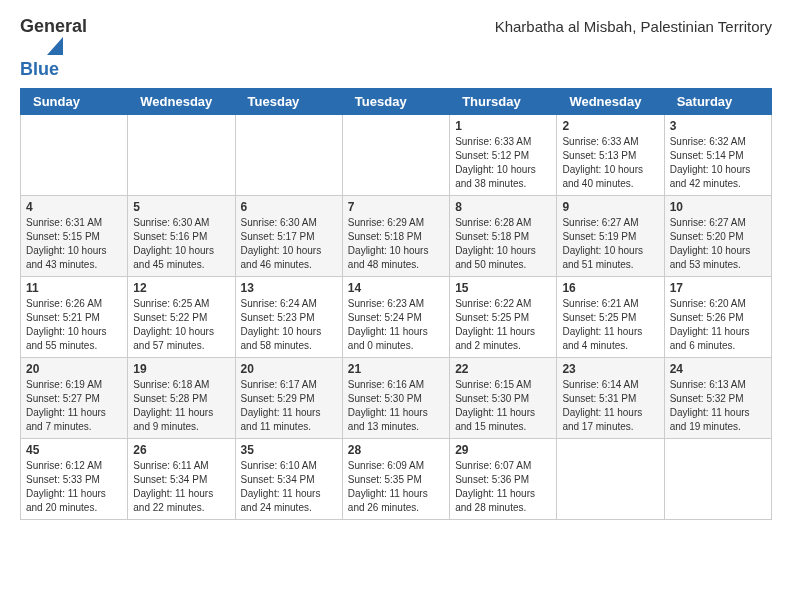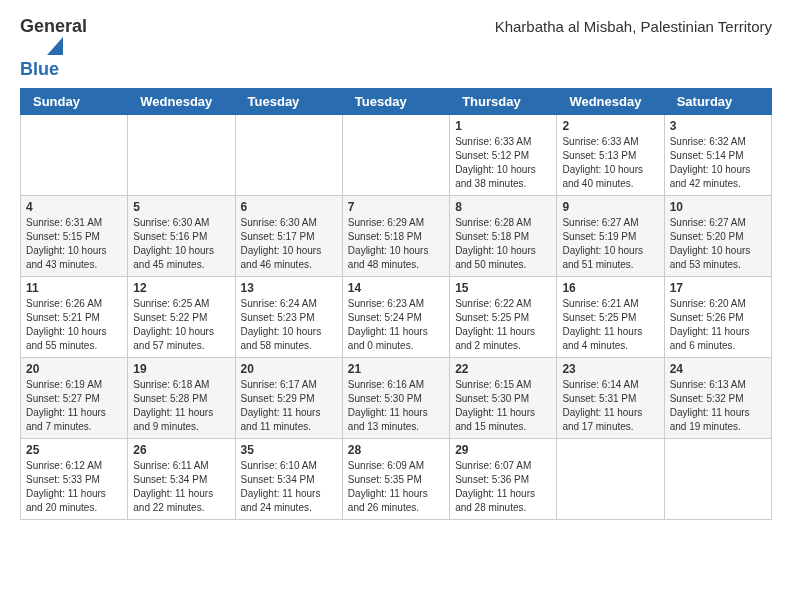--- a/index.html
+++ b/index.html
@@ -228,21 +228,21 @@
           <span class="day-num">23</span>
           <div class="day-info">Sunrise: 6:14 AM<br>Sunset: 5:31 PM<br>Daylight: 11 hours<br>and 17 minutes.</div>
         </td>
         <td>
           <span class="day-num">24</span>
           <div class="day-info">Sunrise: 6:13 AM<br>Sunset: 5:32 PM<br>Daylight: 11 hours<br>and 19 minutes.</div>
         </td>
       </tr>
       <tr>
         <td>
-          <span class="day-num">25</span>
+          <span class="day-num">45</span>
           <div class="day-info">Sunrise: 6:12 AM<br>Sunset: 5:33 PM<br>Daylight: 11 hours<br>and 20 minutes.</div>
         </td>
         <td>
           <span class="day-num">26</span>
           <div class="day-info">Sunrise: 6:11 AM<br>Sunset: 5:34 PM<br>Daylight: 11 hours<br>and 22 minutes.</div>
         </td>
         <td>
           <span class="day-num">35</span>
           <div class="day-info">Sunrise: 6:10 AM<br>Sunset: 5:34 PM<br>Daylight: 11 hours<br>and 24 minutes.</div>
         </td>

